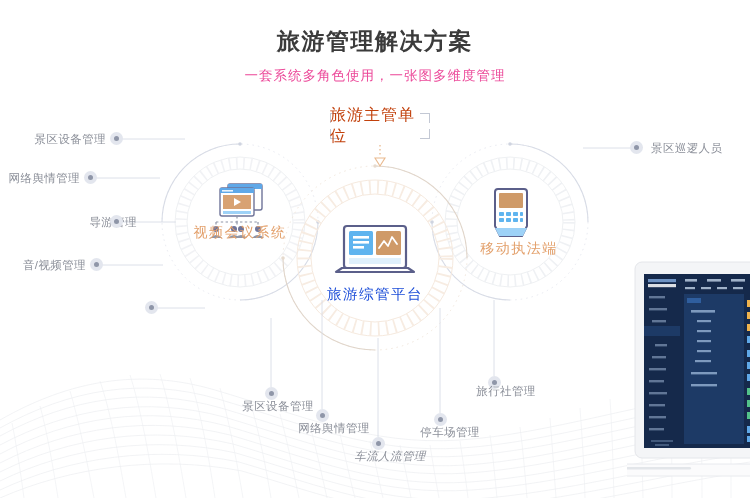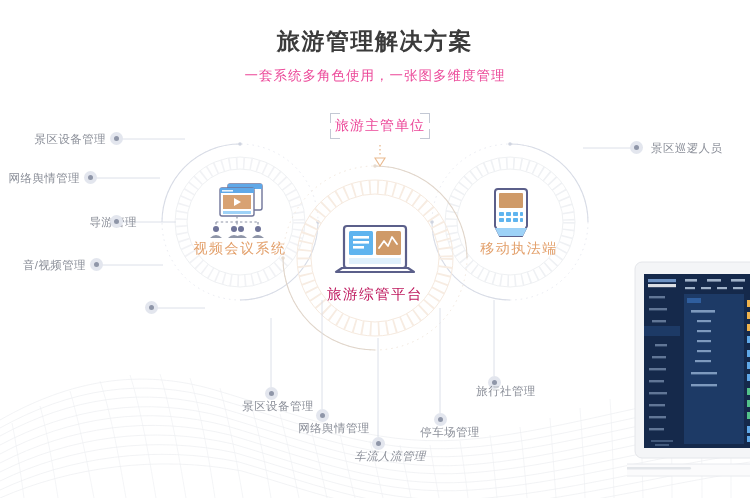--- a/index.html
+++ b/index.html
@@ -45,26 +45,26 @@
 
   
   .auth-box{position:absolute;left:330px;top:113px;width:100px;height:26px;z-index:5;}
   .auth-box .brackets{position:absolute;inset:0;}
   .auth-box .brackets i{position:absolute;width:9px;height:9px;border:1px solid #c3c8d4;}
   .auth-box .brackets i.tl{left:0;top:0;border-right:none;border-bottom:none;}
   .auth-box .brackets i.tr{right:0;top:0;border-left:none;border-bottom:none;}
   .auth-box .brackets i.bl{left:0;bottom:0;border-right:none;border-top:none;}
   .auth-box .brackets i.br{right:0;bottom:0;border-left:none;border-top:none;}
   .auth-box .txt{position:absolute;inset:0;display:flex;align-items:center;justify-content:center;
-       font-size:14px;color:#ec4899;letter-spacing:1px;}
+       font-size:16px;color:#c2410c;letter-spacing:1px;}
 
   
   .glabel{position:absolute;z-index:5;font-size:14px;color:#e3a06b;letter-spacing:1.5px;
           white-space:nowrap;text-align:center;}
-  .glabel.center{font-size:14.5px;color:#be185d;}
+  .glabel.center{font-size:14.5px;color:#1d4ed8;}
 
   
   .icon{position:absolute;z-index:5;}
 
   
   .mockup{position:absolute;right:-2px;top:258px;z-index:3;}
 </style>
 </head>
 <body>
 
@@ -212,21 +212,21 @@
       <circle cx="10" cy="49" r="3"></circle>
         <path d="M4,58 q6,-6 12,0 z" fill="#8f96a8"></path>
       <circle cx="28" cy="49" r="3"></circle>
         <path d="M22,58 q6,-6 12,0 z" fill="#8f96a8"></path>
       <circle cx="35" cy="49" r="3"></circle>
         <path d="M29,58 q6,-6 12,0 z" fill="#8f96a8"></path>
       <circle cx="52" cy="49" r="3"></circle>
         <path d="M46,58 q6,-6 12,0 z" fill="#8f96a8"></path>
     </g>
   </svg>
-  <div class="glabel" style="left:175px;top:240px;width:130px;">视频会议系统</div>
+  <div class="glabel" style="left:175px;top:224px;width:130px;">视频会议系统</div>
 
   <svg class="icon" style="left:334px;top:224px;" width="82" height="56" viewBox="0 0 82 56">
     <rect x="10" y="2" width="62" height="42" rx="3" fill="#ffffff" stroke="#5b5f8a" stroke-width="2.2"></rect>
     <rect x="15" y="7" width="24" height="24" rx="1.5" fill="#5fb4ef"></rect>
     <rect x="19" y="12" width="16" height="2.6" fill="#ffffff"></rect>
     <rect x="19" y="17" width="16" height="2.6" fill="#ffffff"></rect>
     <rect x="19" y="22" width="11" height="2.6" fill="#ffffff"></rect>
     <rect x="42" y="7" width="25" height="24" rx="1.5" fill="#cf9a68"></rect>
     <polyline points="45,24 50,17 54,22 58,13 63,20" fill="none" stroke="#ffffff" stroke-width="1.8" stroke-linejoin="round" stroke-linecap="round"></polyline>
     <rect x="15" y="34" width="52" height="6" fill="#dff0fc"></rect>

